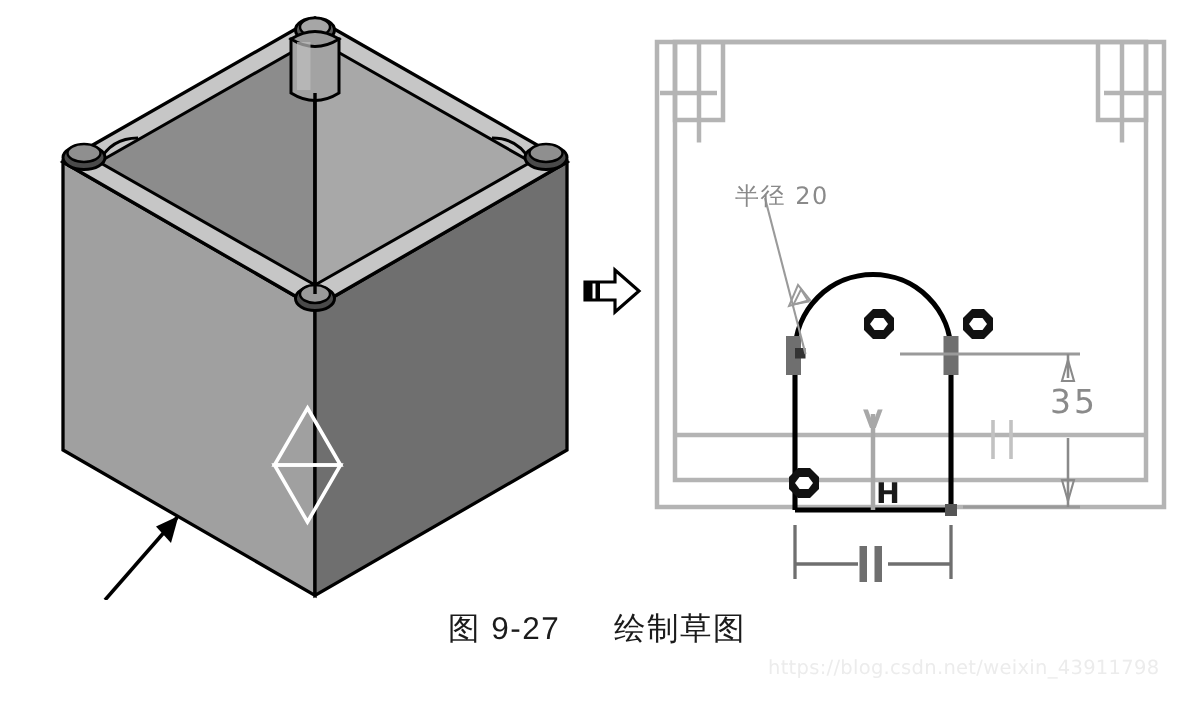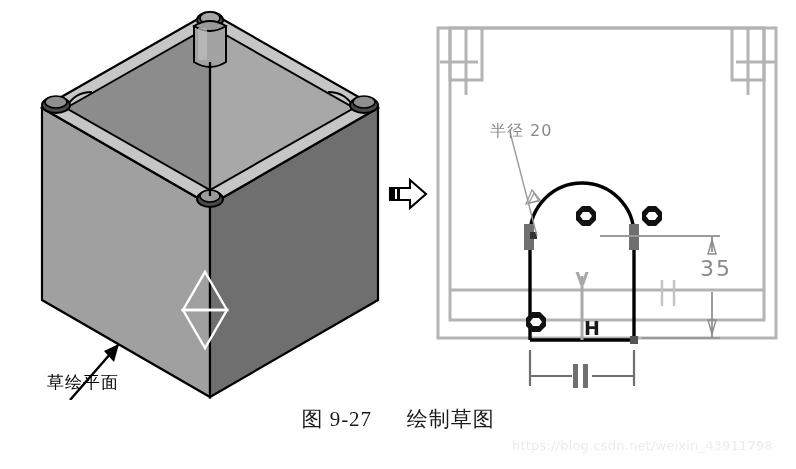--- a/index.html
+++ b/index.html
@@ -33,21 +33,21 @@
     font-family:"DejaVu Sans","Liberation Sans",sans-serif;
     color:#8a8a8a;white-space:nowrap;
   }
   #radius-dim-text{left:490px;top:121px;font-size:16px;letter-spacing:1px;}
   #height-dim-text{left:700px;top:256px;font-size:22px;letter-spacing:2px;}
 
   
   #figure-caption{
     left:0;top:405px;width:796px;text-align:center;
     font-size:21px;color:#1b1b1b;letter-spacing:1px;
-    font-family:Liberation Serif, serif;
+    font-family:Liberation Sans, sans-serif;
   }
   #figure-caption .cap-gap{display:inline-block;width:22px;}
 
   
   #watermark{
     left:512px;top:438px;
     font-family:"DejaVu Sans","Liberation Sans",sans-serif;
     font-size:13px;color:#ececec;white-space:nowrap;letter-spacing:0.2px;
   }
 </style>
@@ -101,21 +101,20 @@
       <polygon points="205,348 183,310 227,310"></polygon>
     </g>
 
     <g>
       <line x1="70" y1="400" x2="118" y2="345" stroke="#000" stroke-width="2.4"></line>
       <polygon points="118,345 106,352 113,359" fill="#000"></polygon>
       <polygon points="119,344 104,351 114,362" fill="#000"></polygon>
     </g>
   </svg>
 
-  <div class="abs cn-label" id="sketch-plane-label">草绘平面</div>
 
   <svg class="abs" id="transition-arrow" viewBox="0 0 44 36">
     <path d="M4,12 L24,12 L24,4 L40,18 L24,32 L24,24 L4,24 Z" fill="#ffffff" stroke="#000" stroke-width="2.1" stroke-linejoin="miter"></path>
     <rect x="4" y="12" width="5" height="12" fill="#000"></rect>
     <rect x="11" y="12" width="3" height="12" fill="#000"></rect>
   </svg>
 
   <svg class="abs" id="sketch-figure" viewBox="0 0 376 400">
 
     <rect x="18" y="28" width="338" height="310" fill="none" stroke="#b4b4b4" stroke-width="3"></rect>

